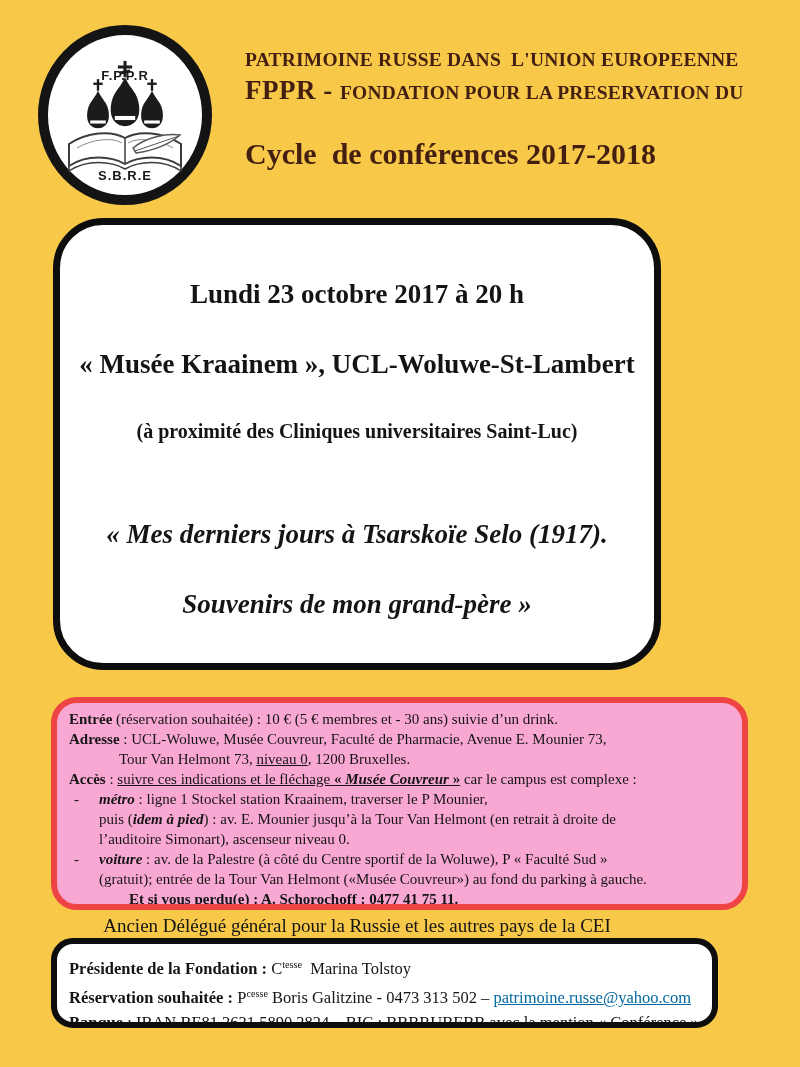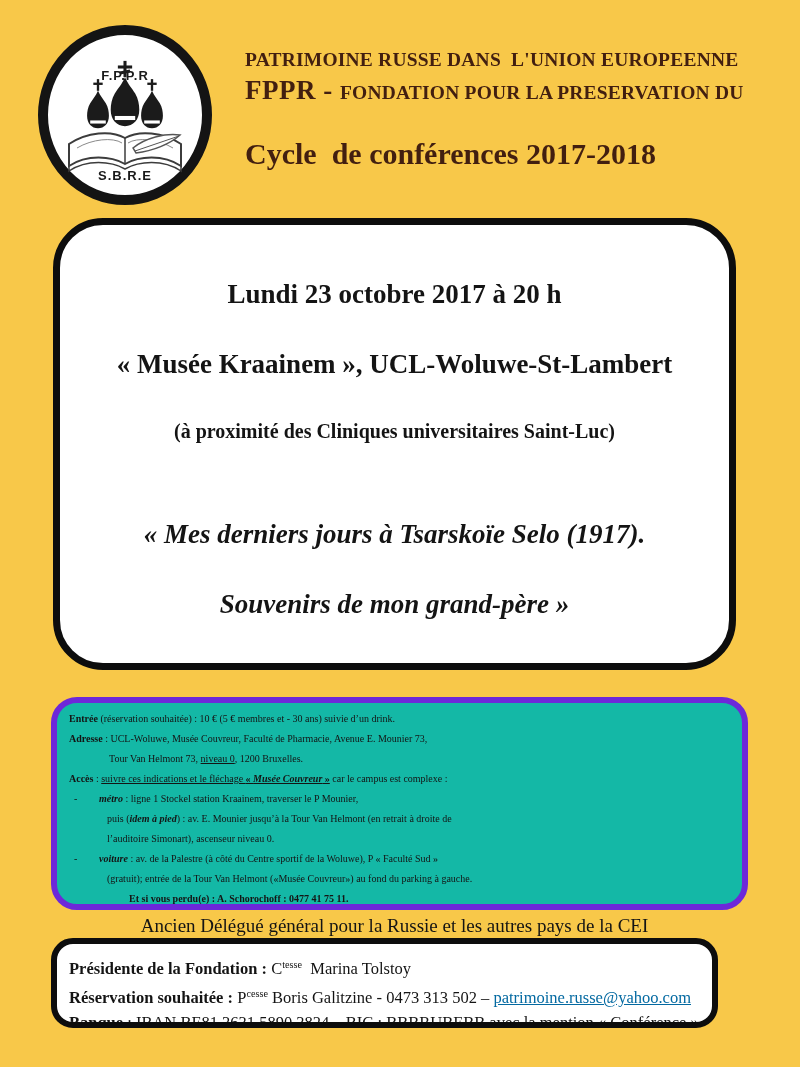--- a/index.html
+++ b/index.html
@@ -19,54 +19,54 @@
 
   
   .header { position:absolute; left:245px; top:44px; width:540px; color:#421F10; }
   .org-line { white-space: pre; font-weight: bold; line-height: 31px; }
   .acronym  { font-size: 27px; letter-spacing: .5px; }
   .org-caps { font-size: 19.5px; letter-spacing: .2px; }
   .series   { white-space: pre; margin-top: 28px; font-weight: bold; font-size: 30px; }
 
   
   .event-box {
-    position:absolute; left:53px; top:218px; width:683px; height:452px;
+    position:absolute; left:53px; top:218px; width:608px; height:452px;
     background:#fff; border:7px solid #0d0d0d; border-radius:50px;
     text-align:center; padding-top:16px; white-space:pre;
   }
   .ev-datetime { font-size:27px; font-weight:bold; line-height:34px; }
   .ev-venue    { font-size:27px; font-weight:bold; line-height:34px; }
   .ev-note     { font-size:20px; font-weight:bold; line-height:28px; }
   .ev-title    { font-size:27px; font-weight:bold; font-style:italic; line-height:34px; }
   .ev-title.first { margin-top:36px; }
   .ev-par      { font-size:20px; font-weight:bold; margin-top:42px; line-height:28px; }
   .ev-speaker  { font-size:34px; font-weight:bold; margin-top:44px; line-height:40px; }
   .ev-desc     { font-size:19px; line-height:26px; }
   .ev-desc.first { margin-top:30px; }
 
   .info-box {
     position:absolute; left:51px; top:697px; width:697px; height:213px;
-    background:#14b8a6; border:6px solid #6d28d9; border-radius:26px;
-    padding:6px 12px; font-size:10px; overflow:hidden;
+    background:#f9a8d4; border:6px solid #ef4444; border-radius:26px;
+    padding:6px 12px; font-size:15px; overflow:hidden;
   }
   .info-box .rich-line { line-height:20px; }
 
   .footer-box {
     position:absolute; left:51px; top:938px; width:667px; height:90px;
     background:#fff; border:6px solid #0d0d0d; border-radius:22px;
     padding:7px 12px; font-size:16.5px; overflow:hidden;
   }
   .footer-box .rich-line { line-height:25px; }
 
   
   .rich-line { white-space:pre; }
   .rich-line.bulleted { display:flex; }
   .rich-line .bullet { flex:none; width:30px; padding-left:5px; }
-  .rich-line.indent-addr { margin-left:40px; }
-  .rich-line.cont        { margin-left:38px; }
+  .rich-line.indent-addr { margin-left:50px; }
+  .rich-line.cont        { margin-left:30px; }
   .rich-line.lost-note   { margin-left:60px; }
   .b { font-weight:bold; }
   .i { font-style:italic; }
   .u { text-decoration:underline; }
   .sup { vertical-align:super; font-size:0.62em; }
   .email-link { color:#0369a1; text-decoration:underline; }
 </style>
 </head>
 <body>
 

